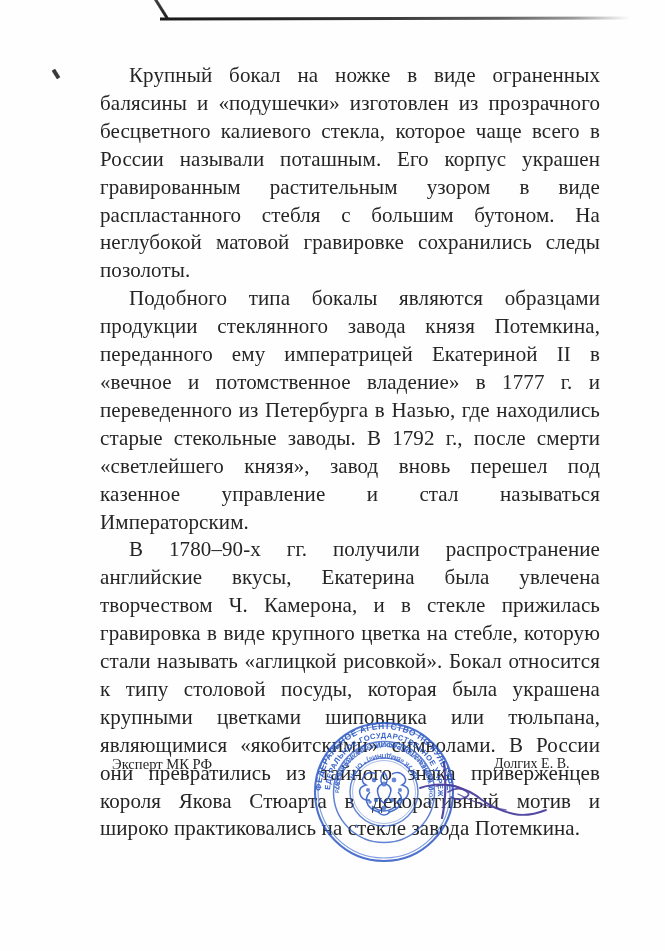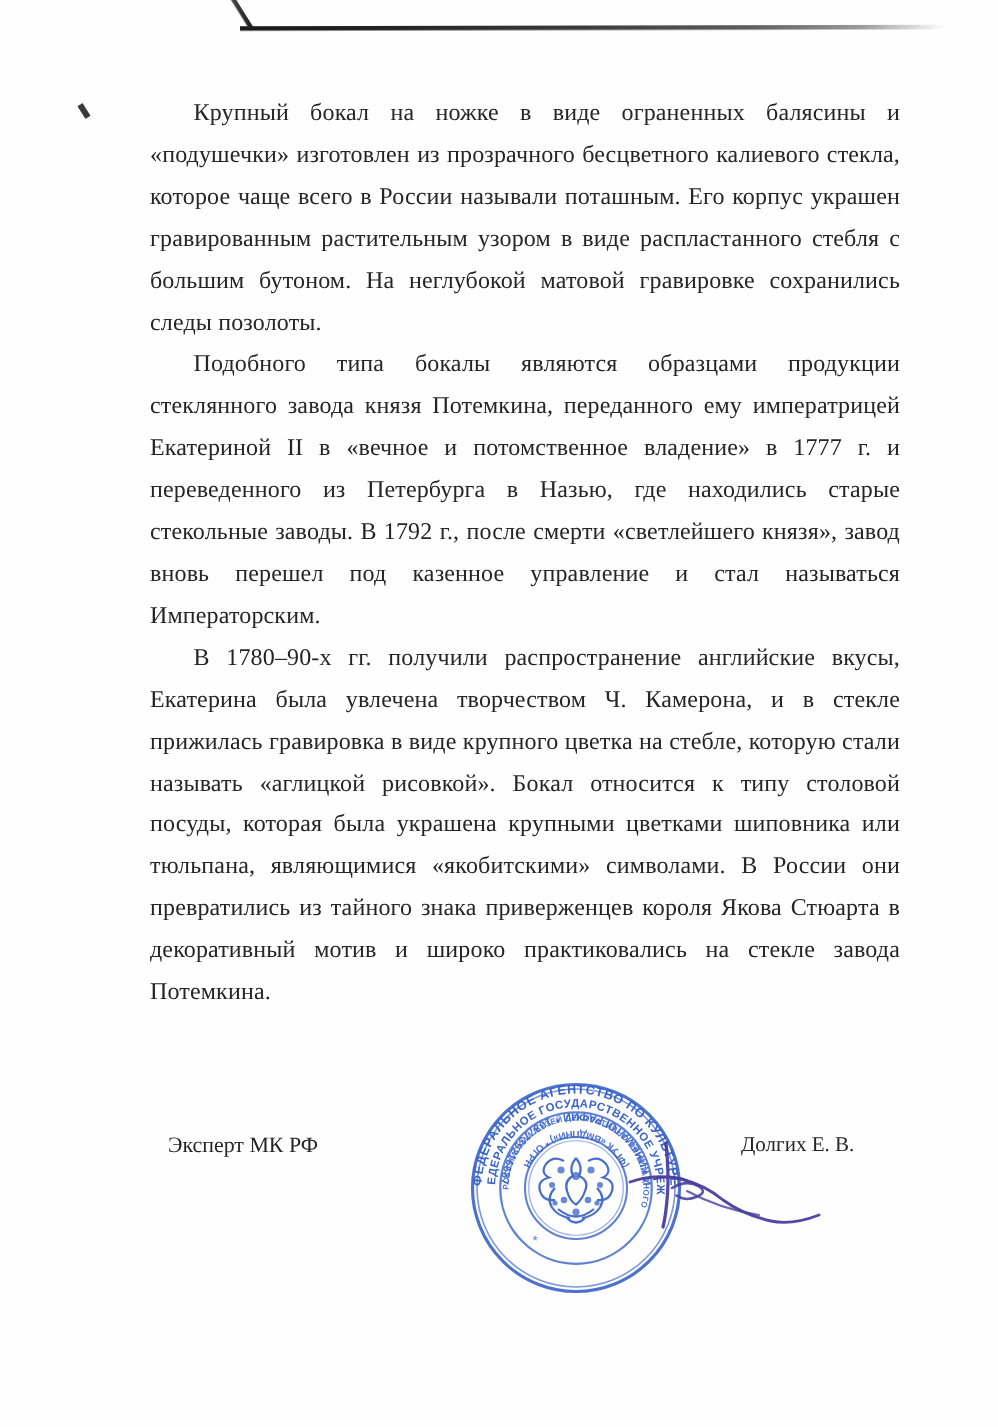--- a/index.html
+++ b/index.html
@@ -68,21 +68,21 @@
   .doc-body {
     position: absolute;
     top: 62px;
     left: 100px;
     width: 500px;
   }
   .para {
     margin: 0 0 0px 0;
     text-align: justify;
     text-indent: 29px;
-    font-size: 16px;
+    font-size: 21px;
     line-height: 27.9px;
     color: #252525;
     letter-spacing: 0.1px;
     text-justify: inter-word;
   }
   .para:last-child { margin-bottom: 0; }
 
   
   .sign-row {
     position: absolute;

